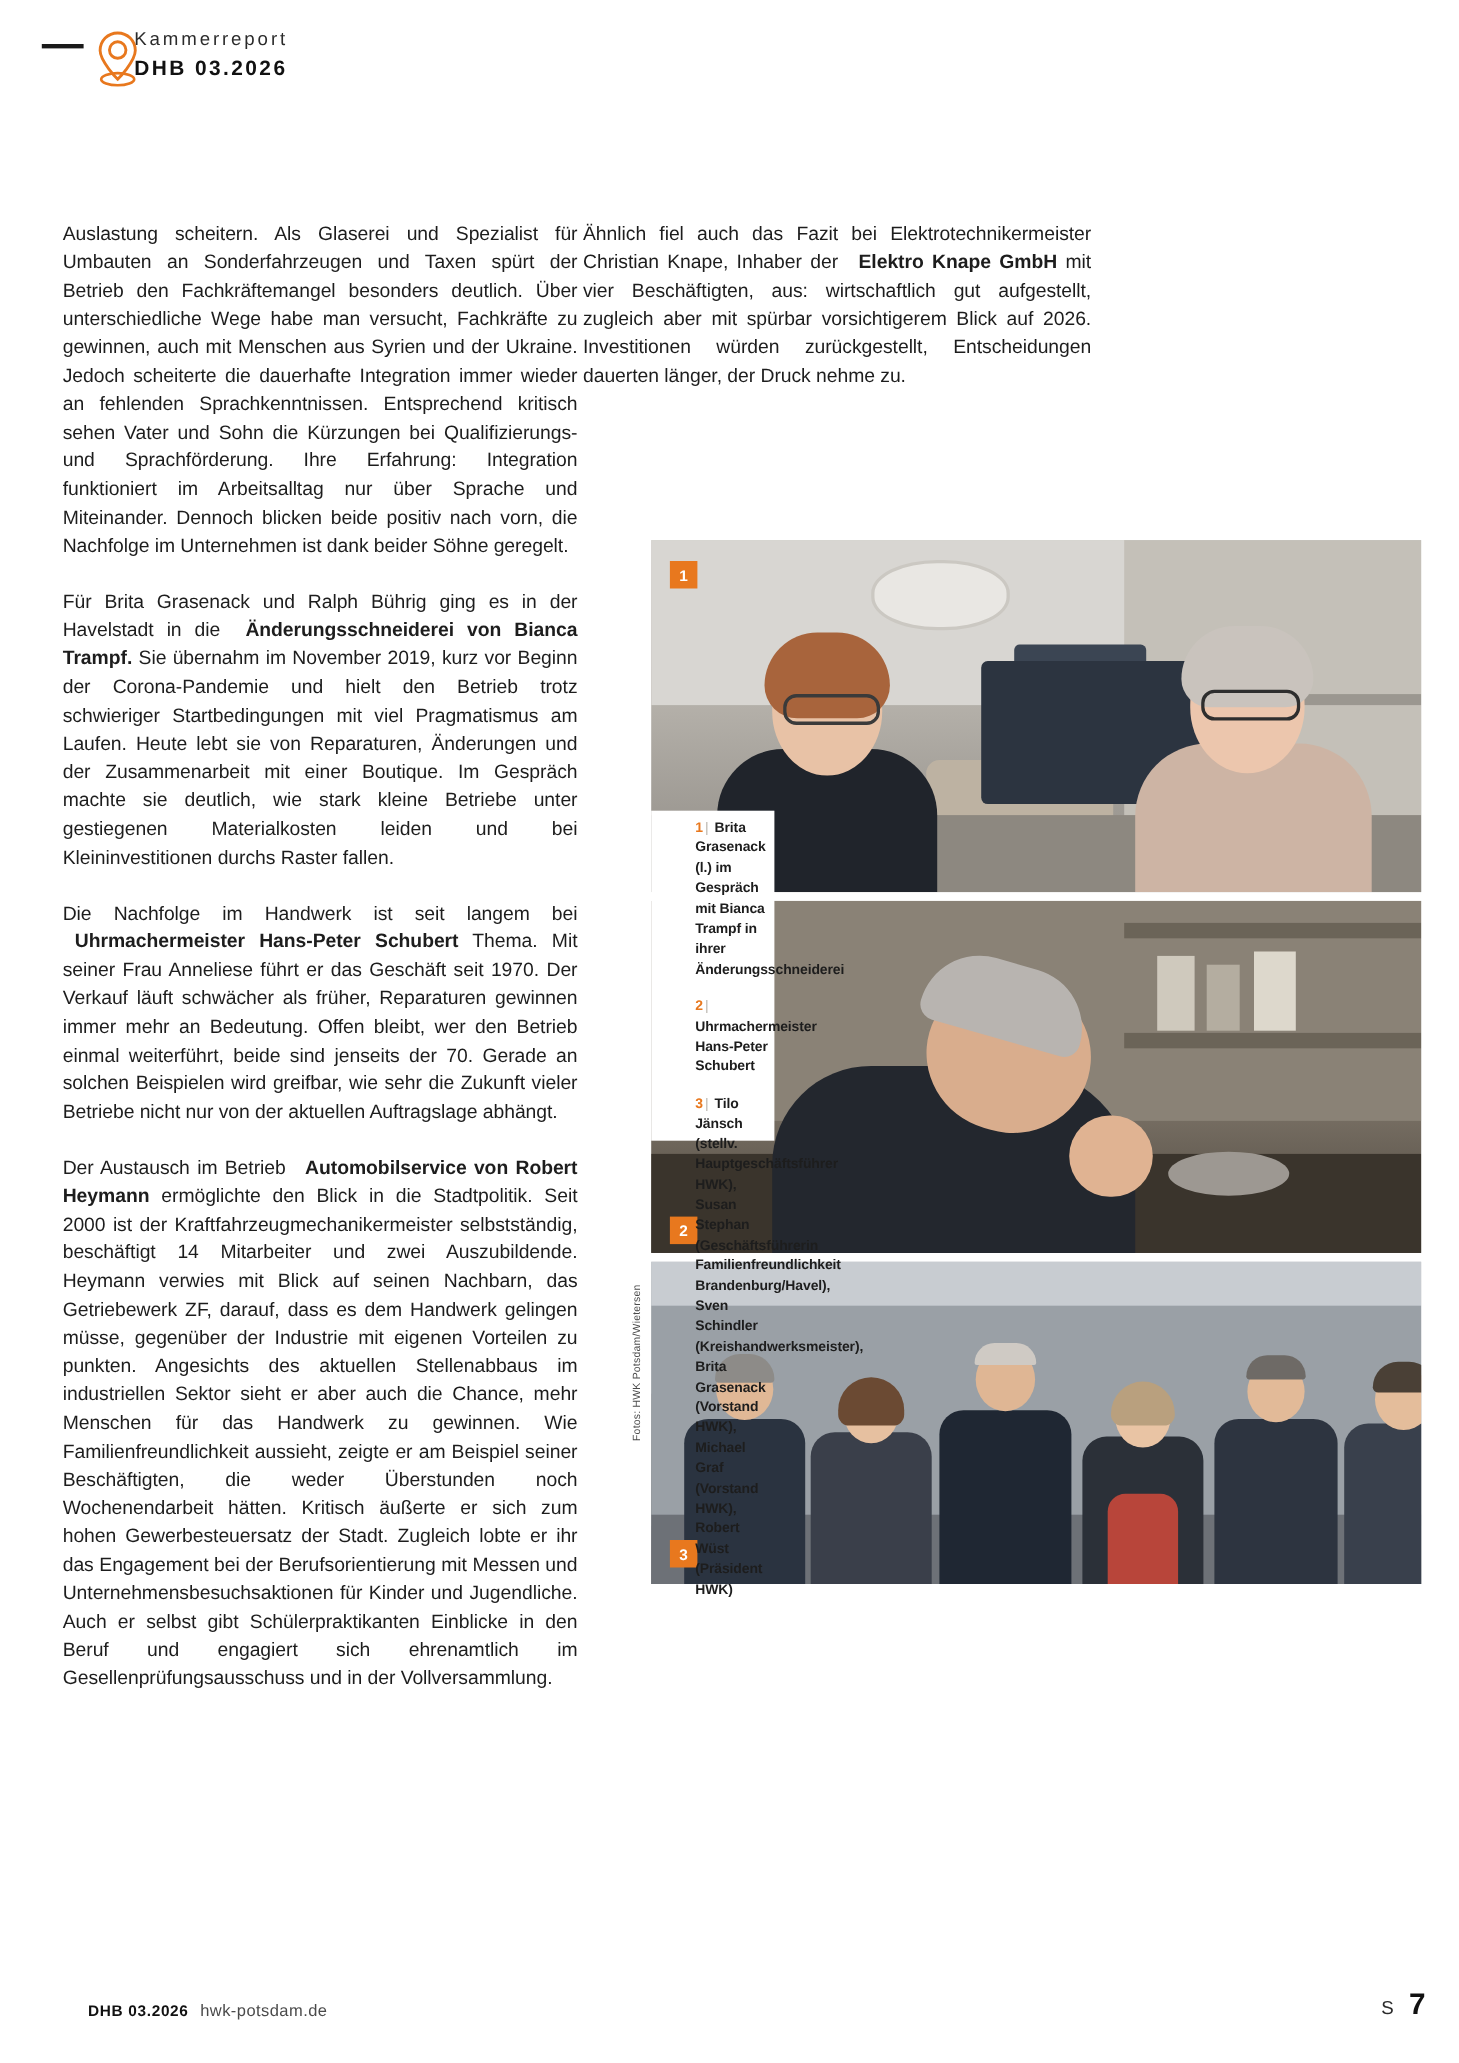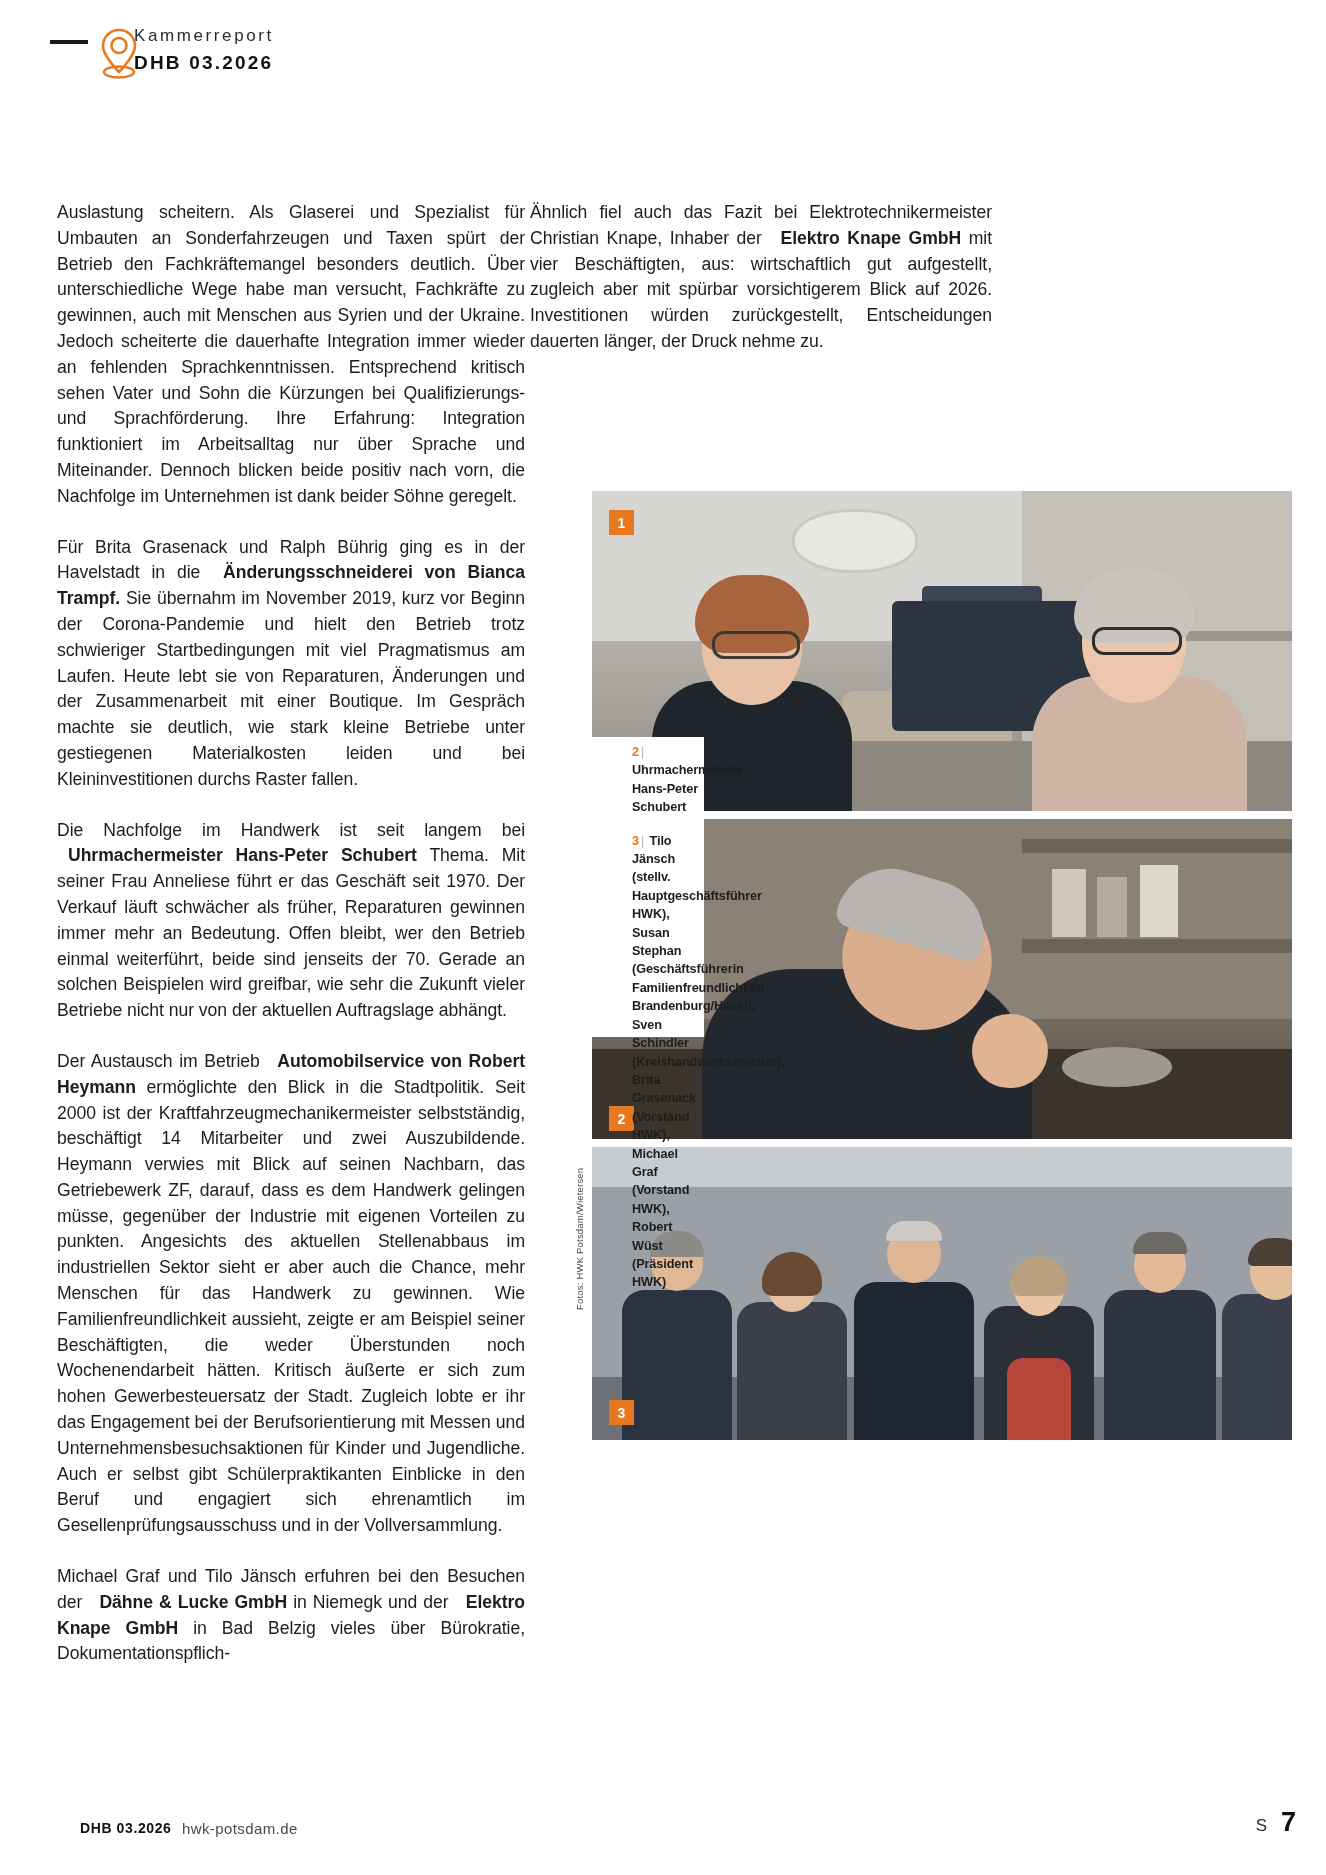--- a/index.html
+++ b/index.html
@@ -12,21 +12,21 @@
     height: 1875px;
     position: relative;
     font-family: "Liberation Sans", sans-serif;
     color: #1a1a1a;
     overflow: hidden;
   }
 
   
   .header {
     position: absolute;
-    left: 12px; top: 0;
+    left: 0; top: 0;
     width: 1088px;
     height: 110px;
   }
   .header-rule {
     position: absolute;
     left: 38px; top: 40px;
     width: 38px; height: 4px;
     background: #1a1a1a;
   }
   .pin-icon {
@@ -258,21 +258,20 @@
     <div class="header-kicker">Kammerreport</div>
     <div class="header-issue">DHB 03.2026</div>
   </div>
 </div>
 
 <div class="col col-left" id="col-left">
     <p>Auslastung scheitern. Als Glaserei und Spezialist für Umbauten an Sonderfahrzeugen und Taxen spürt der Betrieb den Fachkräftemangel besonders deutlich. Über unterschiedliche Wege habe man versucht, Fachkräfte zu gewinnen, auch mit Menschen aus Syrien und der Ukraine. Jedoch scheiterte die dauerhafte Integration immer wieder an fehlenden Sprachkenntnissen. Entsprechend kritisch sehen Vater und Sohn die Kürzungen bei Qualifizierungs- und Sprachförderung. Ihre Erfahrung: Integration funktioniert im Arbeitsalltag nur über Sprache und Miteinander. Dennoch blicken beide positiv nach vorn, die Nachfolge im Unternehmen ist dank beider Söhne geregelt.</p>
     <p>Für Brita Grasenack und Ralph Bührig ging es in der Havelstadt in die <b>Änderungsschneiderei von Bianca Trampf.</b> Sie übernahm im November 2019, kurz vor Beginn der Corona-Pandemie und hielt den Betrieb trotz schwieriger Startbedingungen mit viel Pragmatismus am Laufen. Heute lebt sie von Reparaturen, Änderungen und der Zusammenarbeit mit einer Boutique. Im Gespräch machte sie deutlich, wie stark kleine Betriebe unter gestiegenen Materialkosten leiden und bei Kleininvestitionen durchs Raster fallen.</p>
     <p>Die Nachfolge im Handwerk ist seit langem bei <b>Uhrmachermeister Hans-Peter Schubert</b> Thema. Mit seiner Frau Anneliese führt er das Geschäft seit 1970. Der Verkauf läuft schwächer als früher, Reparaturen gewinnen immer mehr an Bedeutung. Offen bleibt, wer den Betrieb einmal weiterführt, beide sind jenseits der 70. Gerade an solchen Beispielen wird greifbar, wie sehr die Zukunft vieler Betriebe nicht nur von der aktuellen Auftragslage abhängt.</p>
     <p>Der Austausch im Betrieb <b>Automobilservice von Robert Heymann</b> ermöglichte den Blick in die Stadtpolitik. Seit 2000 ist der Kraftfahrzeugmechanikermeister selbstständig, beschäftigt 14 Mitarbeiter und zwei Auszubildende. Heymann verwies mit Blick auf seinen Nachbarn, das Getriebewerk ZF, darauf, dass es dem Handwerk gelingen müsse, gegenüber der Industrie mit eigenen Vorteilen zu punkten. Angesichts des aktuellen Stellenabbaus im industriellen Sektor sieht er aber auch die Chance, mehr Menschen für das Handwerk zu gewinnen. Wie Familienfreundlichkeit aussieht, zeigte er am Beispiel seiner Beschäftigten, die weder Überstunden noch Wochenendarbeit hätten. Kritisch äußerte er sich zum hohen Gewerbesteuersatz der Stadt. Zugleich lobte er ihr das Engagement bei der Berufsorientierung mit Messen und Unternehmensbesuchsaktionen für Kinder und Jugendliche. Auch er selbst gibt Schülerpraktikanten Einblicke in den Beruf und engagiert sich ehrenamtlich im Gesellenprüfungsausschuss und in der Vollversammlung.</p>
-    <p>Michael Graf und Tilo Jänsch erfuhren bei den Besuchen der <b>Dähne &amp; Lucke GmbH</b> in Niemegk und der <b>Elektro Knape GmbH</b> in Bad Belzig vieles über Bürokratie, Dokumentationspflich-</p>
   </div>
 
 <div class="col col-right-top" id="col-right">
     <p>Ähnlich fiel auch das Fazit bei Elektrotechnikermeister Christian Knape, Inhaber der <b>Elektro Knape GmbH</b> mit vier Beschäftigten, aus: wirtschaftlich gut aufgestellt, zugleich aber mit spürbar vorsichtigerem Blick auf 2026. Investitionen würden zurückgestellt, Entscheidungen dauerten länger, der Druck nehme zu.</p>
   </div>
 
 <div class="photo" id="photo1">
   <div class="ph-shape p1-wall"></div>
   <div class="ph-shape p1-shelf"></div>
   <div class="ph-shape p1-shelf2"></div>
@@ -342,20 +341,21 @@
   <div class="pers" style="left:630px; width:108px; height:200px;">
     <div class="bd" style="height:146px; background:#39404c;"></div>
     <div class="hd" style="top:4px; width:52px; height:56px; background:#e4bd9b;"></div>
     <div class="hd" style="top:-2px; width:56px; height:28px; background:#4a4036; border-radius:28px 28px 6px 6px;"></div>
   </div>
 </div>
 <div class="badge" style="left:609px; top:1400px;">3</div>
 
 <div class="caption-panel"></div>
 <div class="caption-list" id="caption-list">
+    <div class="caption"><span class="cap-num">1</span><span class="cap-sep">|</span><span> Brita Grasenack (l.) im Gespräch mit Bianca Trampf in ihrer Änderungsschneiderei</span></div>
     <div class="caption"><span class="cap-num">2</span><span class="cap-sep">|</span><span> Uhrmachermeister Hans-Peter Schubert</span></div>
     <div class="caption"><span class="cap-num">3</span><span class="cap-sep">|</span><span> Tilo Jänsch (stellv. Hauptgeschäftsführer HWK), Susan Stephan (Geschäftsführerin Familienfreundlichkeit Brandenburg/Havel), Sven Schindler (Kreishandwerksmeister), Brita Grasenack (Vorstand HWK), Michael Graf (Vorstand HWK), Robert Wüst (Präsident HWK)</span></div>
   </div>
 
 <div class="credit">Fotos: HWK Potsdam/Wietersen</div>
 
 <div class="footer">
   <div class="footer-issue">DHB 03.2026</div>
   <div class="footer-url">hwk-potsdam.de</div>
   <div class="footer-page-label">S</div>

